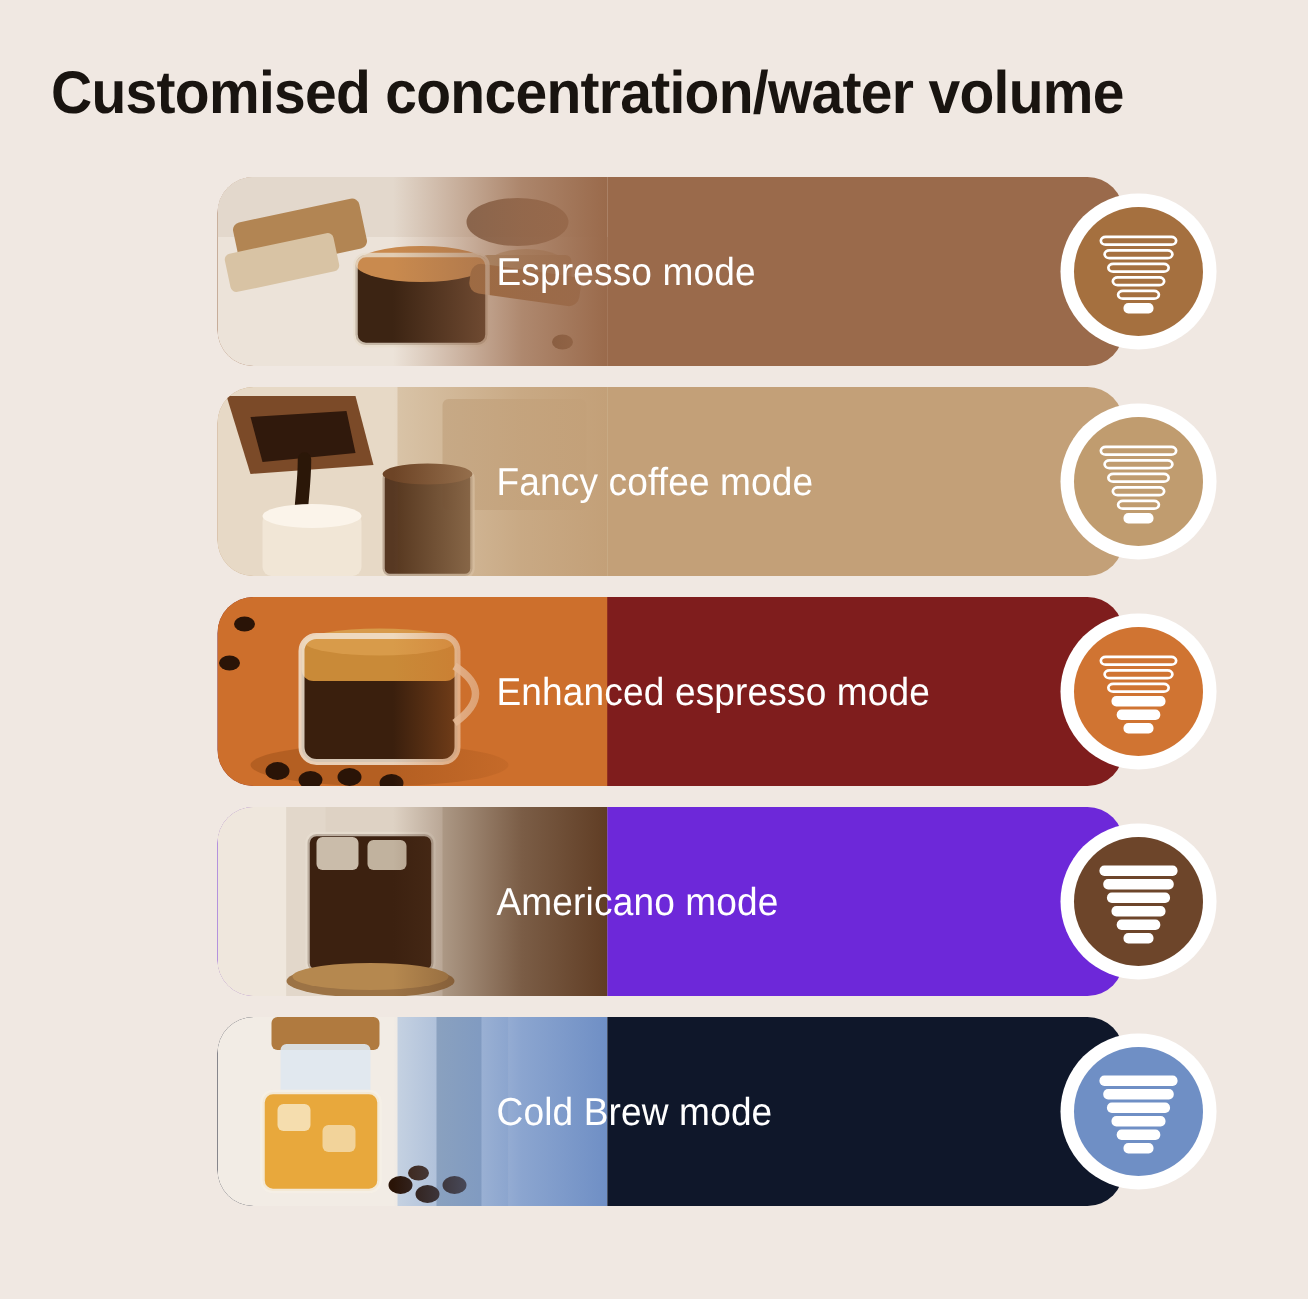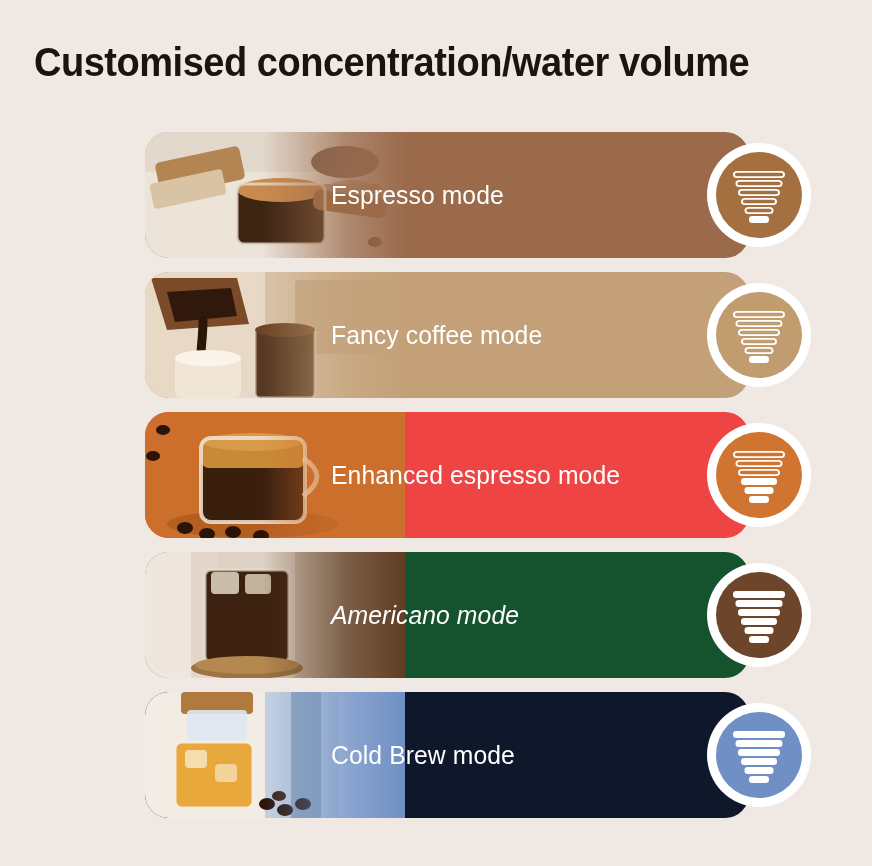--- a/index.html
+++ b/index.html
@@ -34,21 +34,21 @@
     white-space: nowrap;
     font-family: "Liberation Sans", sans-serif;
     transform: scaleX(0.95);
     transform-origin: left center;
   }
 
   
   .mode-list {
     position: absolute;
     left: 0;
-    top: 132px;
+    top: 118px;
     width: 872px;
   }
 
   .mode-card {
     position: relative;
     width: 604px;
     height: 126px;
     margin-left: 145px;
     margin-bottom: 14px;
     border-radius: 24px;
@@ -198,21 +198,21 @@
               <rect x="7.4" y="17.9" width="45.2" height="5.2" rx="3.2" fill="none" stroke="#ffffff" stroke-width="1.8"></rect>
               <rect x="9.9" y="26.9" width="40.2" height="5.2" rx="3.2" fill="none" stroke="#ffffff" stroke-width="1.8"></rect>
               <rect x="12.9" y="35.9" width="34.2" height="5.2" rx="3.2" fill="none" stroke="#ffffff" stroke-width="1.8"></rect>
               <rect x="16.4" y="44.9" width="27.2" height="5.2" rx="3.2" fill="none" stroke="#ffffff" stroke-width="1.8"></rect>
               <rect x="20" y="53" width="20" height="7" rx="3.2" fill="#ffffff"></rect>
             </svg>
           </div>
         </div>
       </div>
       <div class="mode-card">
-        <div class="card-body" style="background: #ef4444; text-align: center;">
+        <div class="card-body" style="background: #7f1d1d; text-align: center;">
           <div class="card-photo"><svg xmlns="http://www.w3.org/2000/svg" width="260" height="126" viewBox="0 0 260 126">
     <defs>
       <linearGradient id="fade2" x1="0" y1="0" x2="1" y2="0">
         <stop offset="0.45" stop-color="#cd6f2c" stop-opacity="0"></stop>
         <stop offset="0.78" stop-color="#cd6f2c" stop-opacity="0.75"></stop>
         <stop offset="1" stop-color="#cd6f2c" stop-opacity="1"></stop>
       </linearGradient>
     </defs>
       <rect width="260" height="126" fill="#cd6f2c"></rect>
       <ellipse cx="108" cy="112" rx="86" ry="14" fill="#a4551c" opacity="0.6"></ellipse>
@@ -238,21 +238,21 @@
               <rect x="7.4" y="17.9" width="45.2" height="5.2" rx="3.2" fill="none" stroke="#ffffff" stroke-width="1.8"></rect>
               <rect x="9.9" y="26.9" width="40.2" height="5.2" rx="3.2" fill="none" stroke="#ffffff" stroke-width="1.8"></rect>
               <rect x="12" y="35" width="36" height="7" rx="3.2" fill="#ffffff"></rect>
               <rect x="15.5" y="44" width="29" height="7" rx="3.2" fill="#ffffff"></rect>
               <rect x="20" y="53" width="20" height="7" rx="3.2" fill="#ffffff"></rect>
             </svg>
           </div>
         </div>
       </div>
       <div class="mode-card">
-        <div class="card-body" style="background: #14532d; font-style: italic;">
+        <div class="card-body" style="background: #6d28d9;">
           <div class="card-photo"><svg xmlns="http://www.w3.org/2000/svg" width="260" height="126" viewBox="0 0 260 126">
     <defs>
       <linearGradient id="fade3" x1="0" y1="0" x2="1" y2="0">
         <stop offset="0.45" stop-color="#603d24" stop-opacity="0"></stop>
         <stop offset="0.78" stop-color="#603d24" stop-opacity="0.75"></stop>
         <stop offset="1" stop-color="#603d24" stop-opacity="1"></stop>
       </linearGradient>
     </defs>
       <rect width="260" height="126" fill="#ded2c4"></rect>
       <rect x="0" y="0" width="46" height="126" fill="#efe7dd"></rect>

